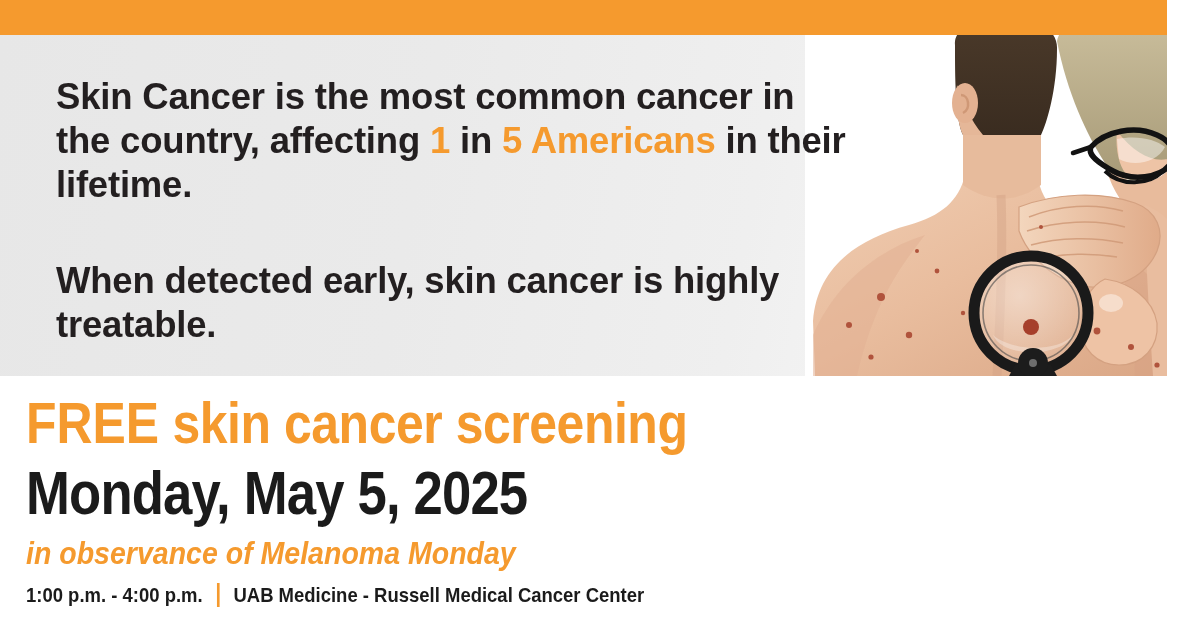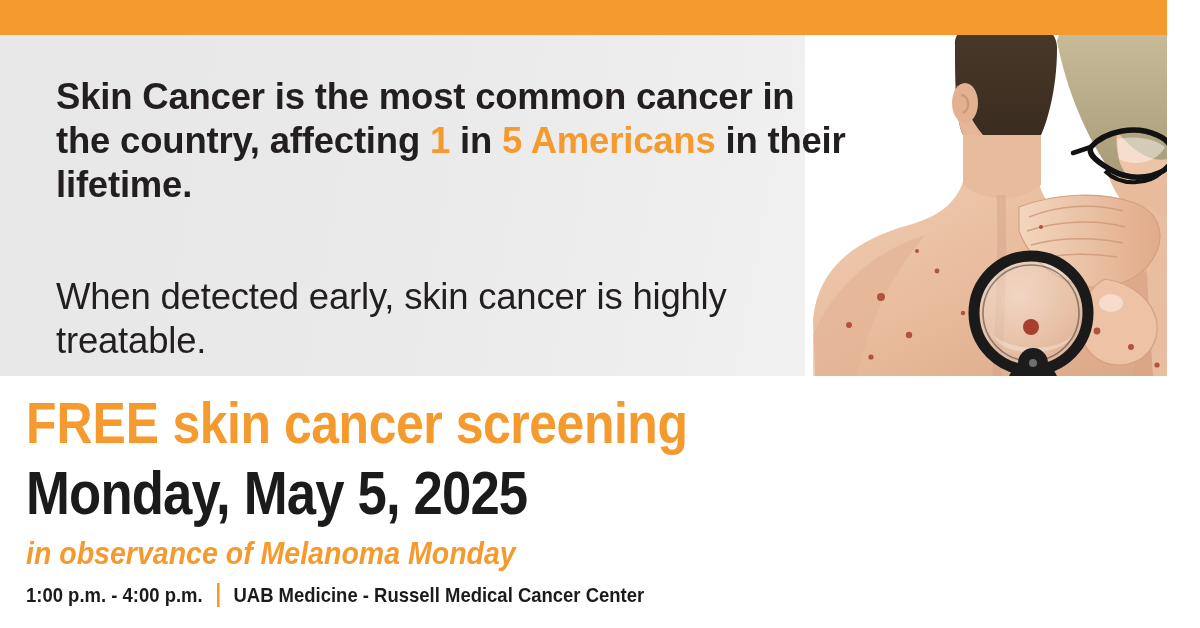--- a/index.html
+++ b/index.html
@@ -47,24 +47,24 @@
   }
   .stat-line {
     font-size:36.5px;
     line-height:44px;
     font-weight:bold;
     color:#231f20;
     letter-spacing:-0.2px;
   }
   .stat-line .hl { color:#F59A2E; }
   .treat-line {
-    margin-top:68px;
+    margin-top:52px;
     font-size:36.5px;
     line-height:44px;
-    font-weight:normal;
+    font-weight:bold;
     color:#231f20;
     letter-spacing:-0.2px;
   }
 
   
   .lower {
     position:absolute; left:0; top:376px;
     width:1200px; height:252px;
     background:#ffffff;
     text-decoration:underline;

